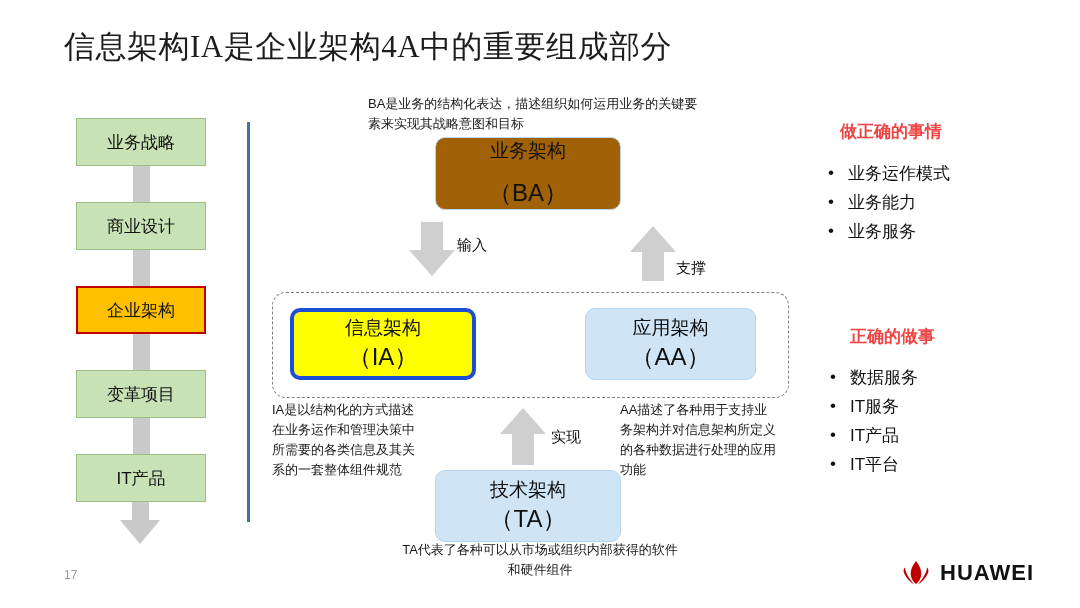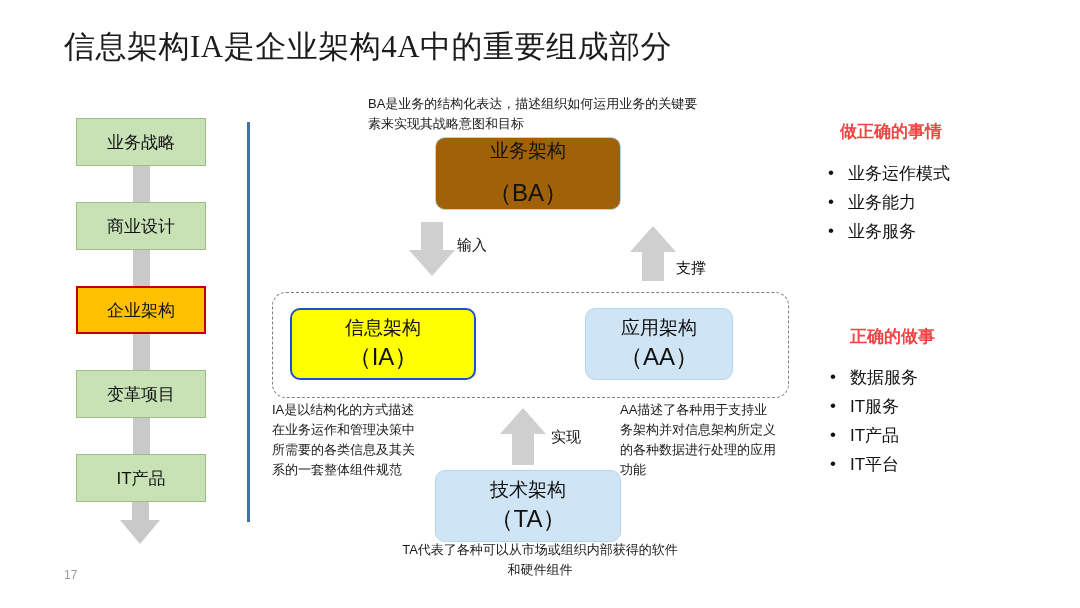--- a/index.html
+++ b/index.html
@@ -117,25 +117,25 @@
     left: 435px; top: 137px;
     width: 186px; height: 73px;
     background: #a16207;
     border: 1px solid #b6d6ef;
     justify-content: space-between;
   }
   .node-ia {
     left: 290px; top: 308px;
     width: 186px; height: 72px;
     background: #ffff00;
-    border: 2px solid #1d4ed8;
+    border: 4px solid #1d4ed8;
   }
   .node-aa {
     left: 585px; top: 308px;
-    width: 148px; height: 72px;
+    width: 171px; height: 72px;
     background: #cfe4f5;
     border: 1px solid #b6d6ef;
   }
   .node-ta {
     left: 435px; top: 470px;
     width: 186px; height: 72px;
     background: #cfe4f5;
     border: 1px solid #b6d6ef;
   }
   .dashed-box {
@@ -379,14 +379,22 @@
 
   <div class="right-head head-2">正确的做事</div>
   <ul class="bullets list-2">
     <li>数据服务</li>
     <li>IT服务</li>
     <li>IT产品</li>
     <li>IT平台</li>
   </ul>
 
   <div class="page-num">17</div>
+  <div class="logo">
+    <svg width="30" height="26" viewBox="0 0 30 26">
+      <path d="M15 1 C11 6 9 11 10 16 C10.7 19.5 12.6 22.3 15 24 C17.4 22.3 19.3 19.5 20 16 C21 11 19 6 15 1 Z" fill="#c00000"></path>
+      <path d="M13.2 24.4 C9 22 5.2 18 3.2 13.4 C2.2 11 2.4 8.6 4 7.4 C4.2 11.6 7.2 17.4 13.2 24.4 Z" fill="#c00000"></path>
+      <path d="M16.8 24.4 C21 22 24.8 18 26.8 13.4 C27.8 11 27.6 8.6 26 7.4 C25.8 11.6 22.8 17.4 16.8 24.4 Z" fill="#c00000"></path>
+    </svg>
+    <span class="logo-text">HUAWEI</span>
+  </div>
 
 </div>
 
 </body></html>

